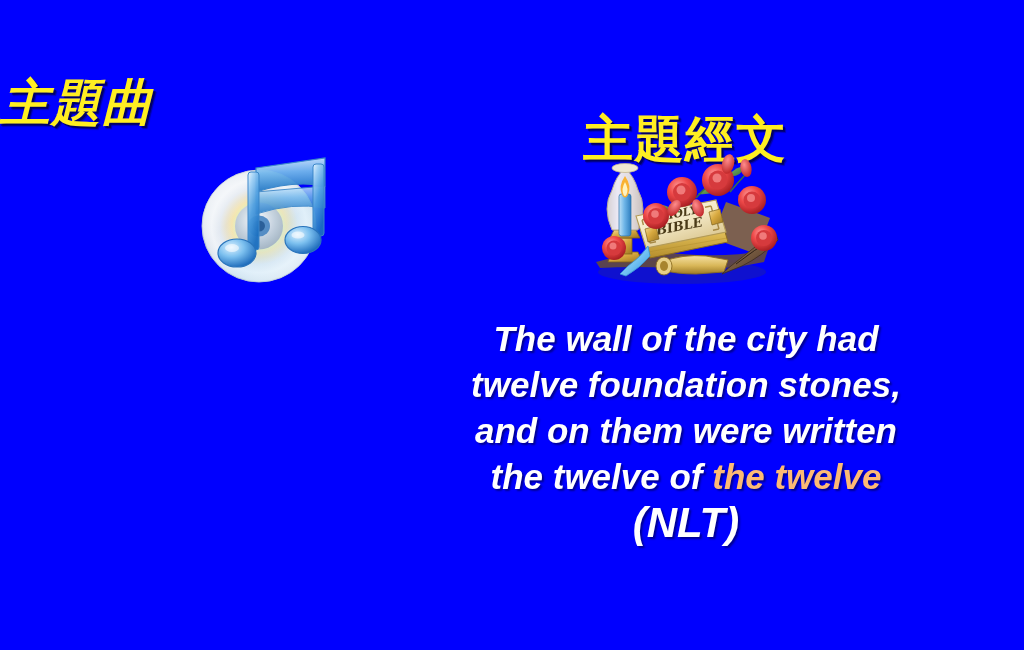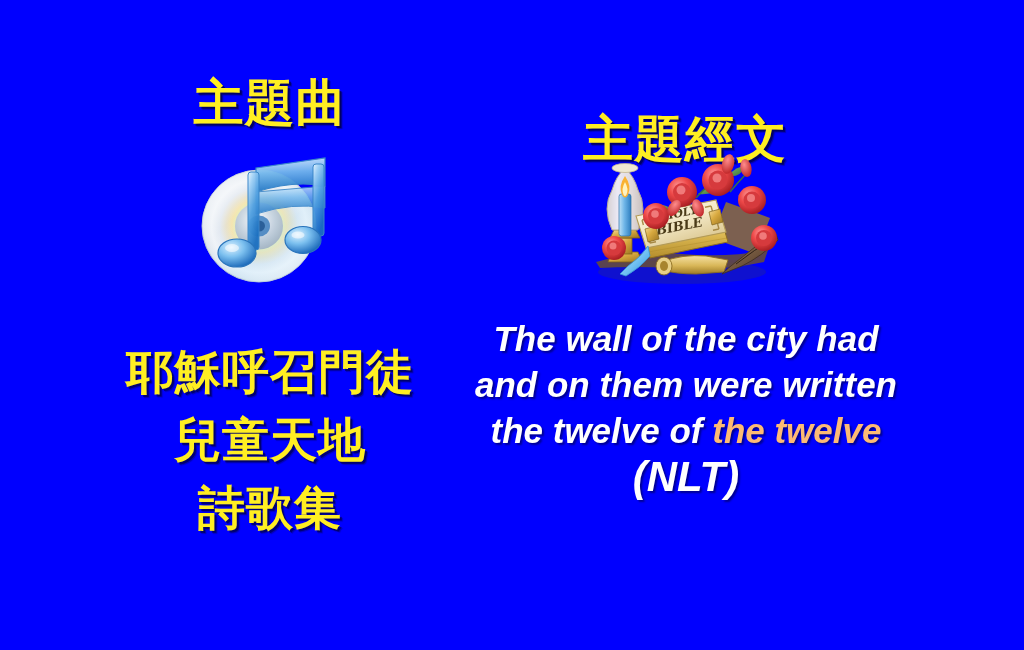--- a/index.html
+++ b/index.html
@@ -28,21 +28,21 @@
   .cn-heading {
     color: #ffee22;
     font-weight: bold;
     font-size: 50px;
     line-height: 1.0;
     letter-spacing: 1px;
     white-space: nowrap;
     text-shadow: 2px 2px 0 rgba(0,0,40,0.55), 3px 3px 1px rgba(0,0,30,0.35);
     font-family: "DejaVu Sans", "Liberation Sans", sans-serif;
   }
-  #heading-song  { left: 0; width: 540px; top: 78px; text-align: center; }
+  #heading-song  { left: 0; width: 540px; top: 78px; text-align: left; font-style: italic; }
   #heading-verse { left: 440px; width: 490px; top: 78px; text-align: center; margin-top: 36px; }
 
   
   #song-icon {
     left: 193px;
     top: 152px;
     width: 148px;
     height: 132px;
   }
   #song-title-block {
@@ -160,25 +160,20 @@
       <rect x="55" y="20" width="11" height="78" rx="3" fill="url(#noteGrad)" stroke="#3a86c9" stroke-width="1"></rect>
       <rect x="120" y="12" width="11" height="72" rx="3" fill="url(#noteGrad)" stroke="#3a86c9" stroke-width="1"></rect>
 
       <ellipse cx="44" cy="101" rx="19" ry="14" fill="url(#headGrad)" stroke="#2a74bb" stroke-width="1.2"></ellipse>
       <ellipse cx="110" cy="88" rx="18" ry="13.5" fill="url(#headGrad)" stroke="#2a74bb" stroke-width="1.2"></ellipse>
       <ellipse cx="39" cy="96" rx="7" ry="4" fill="#ffffff" opacity="0.55"></ellipse>
       <ellipse cx="105" cy="83" rx="6.5" ry="3.6" fill="#ffffff" opacity="0.55"></ellipse>
     </svg>
   </div>
 
-  <div class="abs" id="song-title-block">
-    <div class="cn-line">耶穌呼召門徒</div>
-    <div class="cn-line">兒童天地</div>
-    <div class="cn-line">詩歌集</div>
-  </div>
 
   <div class="abs cn-heading" id="heading-verse">主題經文</div>
 
   <div class="abs" id="bible-icon">
     <svg viewBox="0 0 208 140" width="208" height="140" xmlns="http://www.w3.org/2000/svg">
       <defs>
         <linearGradient id="glassG" x1="0%" y1="0%" x2="100%" y2="0%">
           <stop offset="0%" stop-color="#e8e2cf"></stop>
           <stop offset="30%" stop-color="#fffdf4"></stop>
           <stop offset="70%" stop-color="#f4ecd8"></stop>
@@ -337,20 +332,23 @@
         <ellipse cx="168" cy="18" rx="5.5" ry="9" fill="url(#budG)" transform="rotate(-12 168 18)"></ellipse>
         <ellipse cx="96" cy="58" rx="5.5" ry="9" fill="url(#budG)" transform="rotate(35 96 58)"></ellipse>
         <ellipse cx="120" cy="58" rx="5.5" ry="9" fill="url(#budG)" transform="rotate(-20 120 58)"></ellipse>
       </g>
     </svg>
   </div>
 
   <div class="abs" id="scripture-block">
     <div class="sc-line">
       <span>The wall of the city had</span><span class="hl"></span>
+    </div>
+    <div class="sc-line">
+      <span>twelve foundation stones,</span><span class="hl"></span>
     </div>
     <div class="sc-line">
       <span>and on them were written</span><span class="hl"></span>
     </div>
     <div class="sc-line">
       <span>the twelve of </span><span class="hl">the twelve</span>
     </div>
     <div id="sc-attr">(NLT)</div>
   </div>
 

